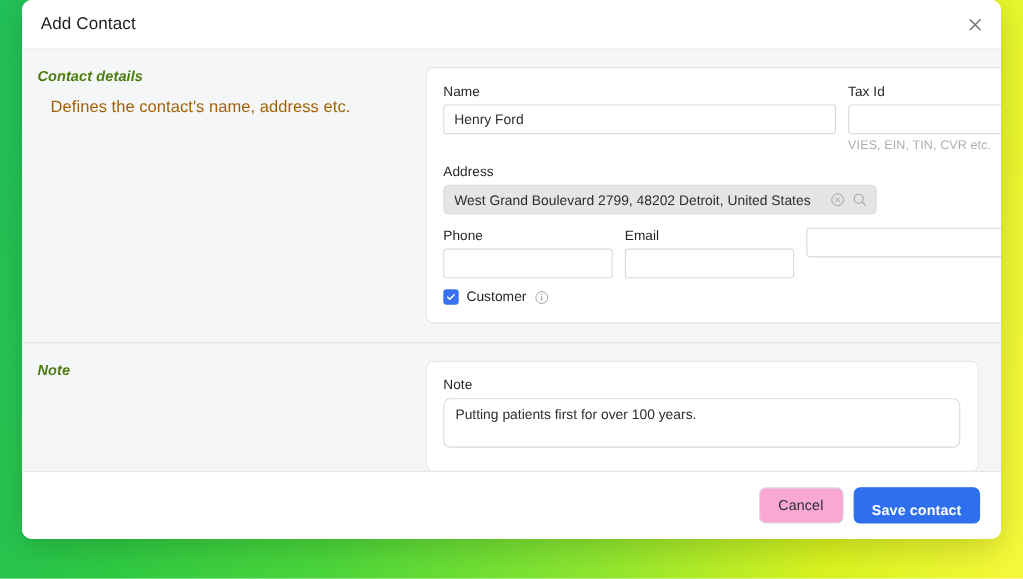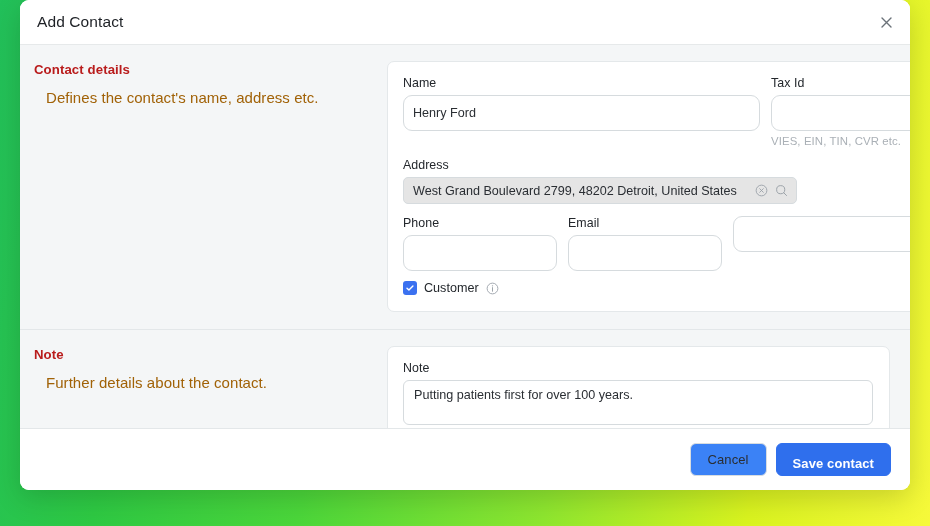--- a/index.html
+++ b/index.html
@@ -75,23 +75,24 @@
 
   .section-side {
     width: 305px;
     min-width: 305px;
     padding-left: 0px;
     padding-top: 1px;
   }
   .section-heading {
     font-size: 13.2px;
     font-weight: bold;
-    color: #b91c1c;
+    color: #4d7c0f;
     margin: 0 0 2px 0;
     letter-spacing: 0.1px;
+    font-style: italic;
   }
   .section-sub {
     font-size: 15px;
     color: #a16207;
     margin: 12px;
     letter-spacing: 0.05px;
   }
 
   .card {
     flex: 1;
@@ -105,23 +106,23 @@
   
   .field-label {
     display: block;
     font-size: 12.4px;
     color: #23272c;
     margin-bottom: 5px;
     letter-spacing: 0.05px;
   }
   .inp {
     width: 100%;
-    height: 36px;
+    height: 27px;
     border: 1px solid #d6dbde;
-    border-radius: 9px;
+    border-radius: 3px;
     background: #fff;
     font-family: "Liberation Sans", sans-serif;
     font-size: 12.6px;
     color: #2a2e33;
     padding: 0 9px;
     outline: none;
   }
   .inp::placeholder { color: #a9afb5; }
   .help {
     font-size: 11.4px;
@@ -237,21 +238,21 @@
   .btn {
     font-family: "Liberation Sans", sans-serif;
     font-size: 13px;
     border-radius: 6px;
     cursor: pointer;
     height: 33px;
     padding: 0 17px;
     letter-spacing: 0.1px;
   }
   .btn-cancel {
-    background: #3b82f6;
+    background: #f9a8d4;
     border: 1px solid #d8dde0;
     color: #2a2e33;
   }
   .btn-save {
     background: #2f6fed;
     border: 1px solid #2f6fed;
     color: #ffffff;
     font-weight: bold;
     padding: 12px 16px;
   }
@@ -342,21 +343,20 @@
             </svg>
           </span>
         </div>
 
       </div>
     </div>
 
     <div class="section">
       <div class="section-side">
         <p class="section-heading">Note</p>
-        <p class="section-sub">Further details about the contact.</p>
       </div>
       <div class="card">
         <label class="field-label">Note</label>
         <textarea class="note-area" style="">Putting patients first for over 100 years.</textarea>
       </div>
     </div>
 
   </div>
 
   <div class="modal-footer">

